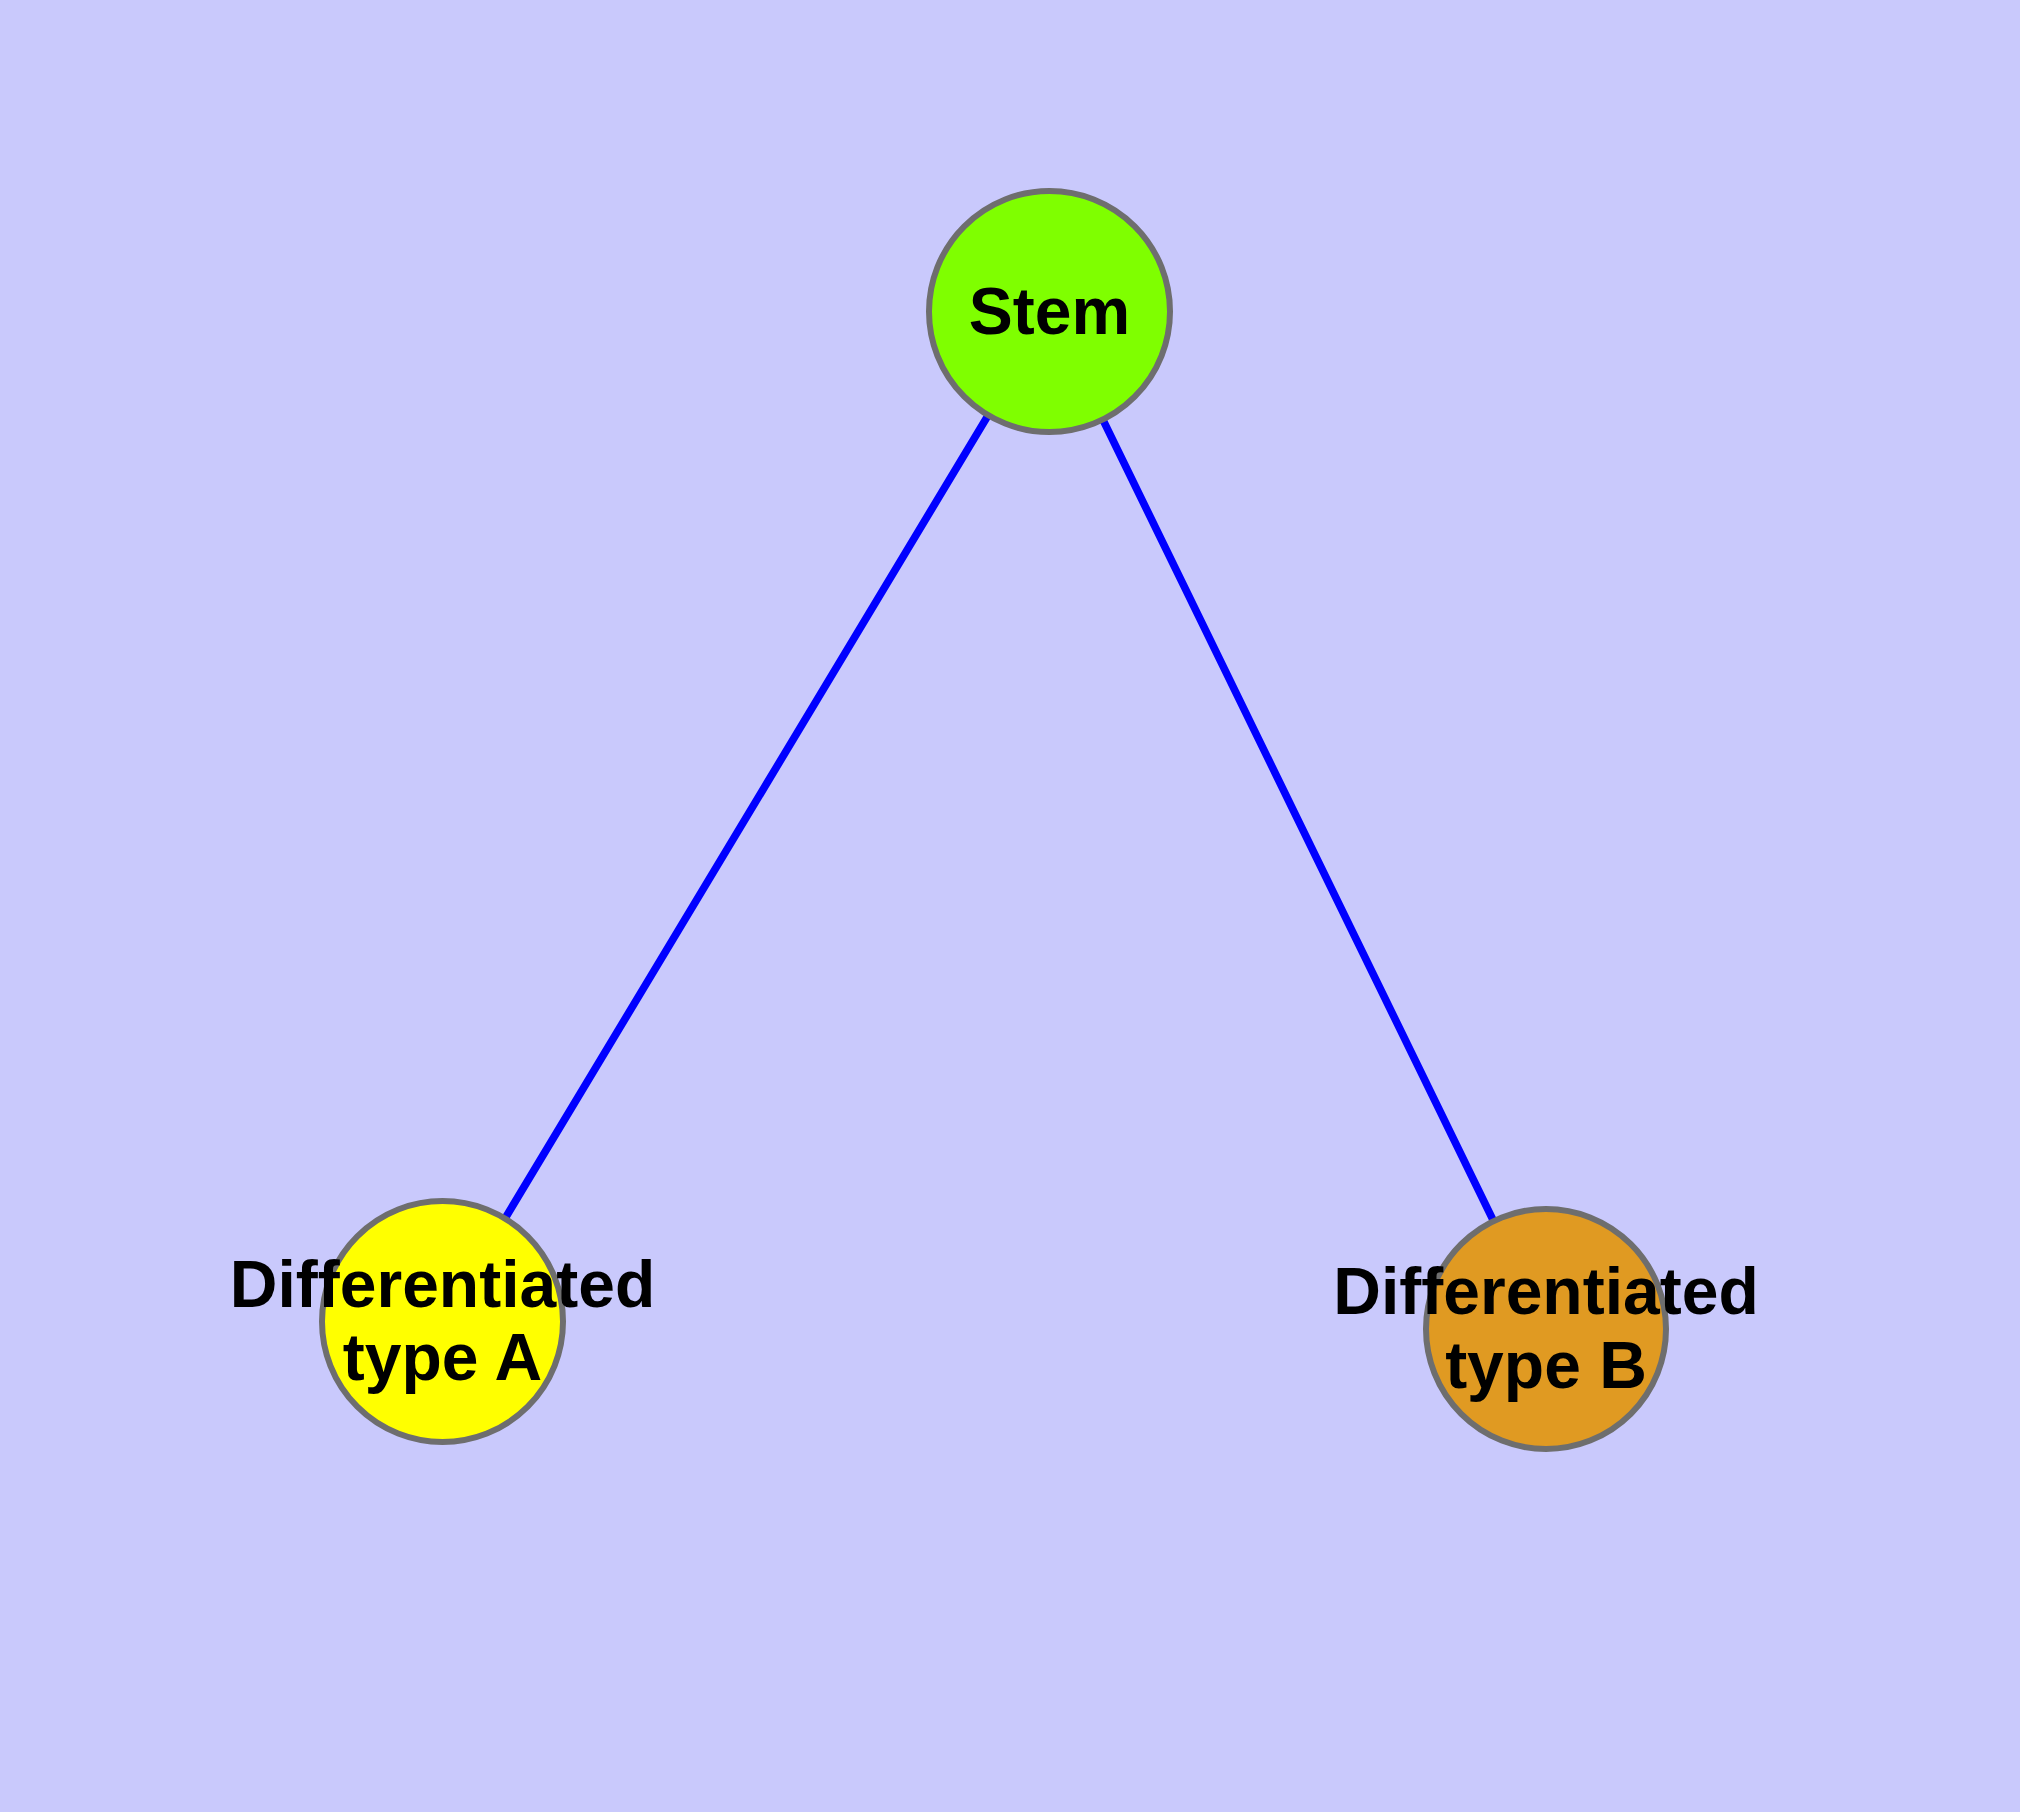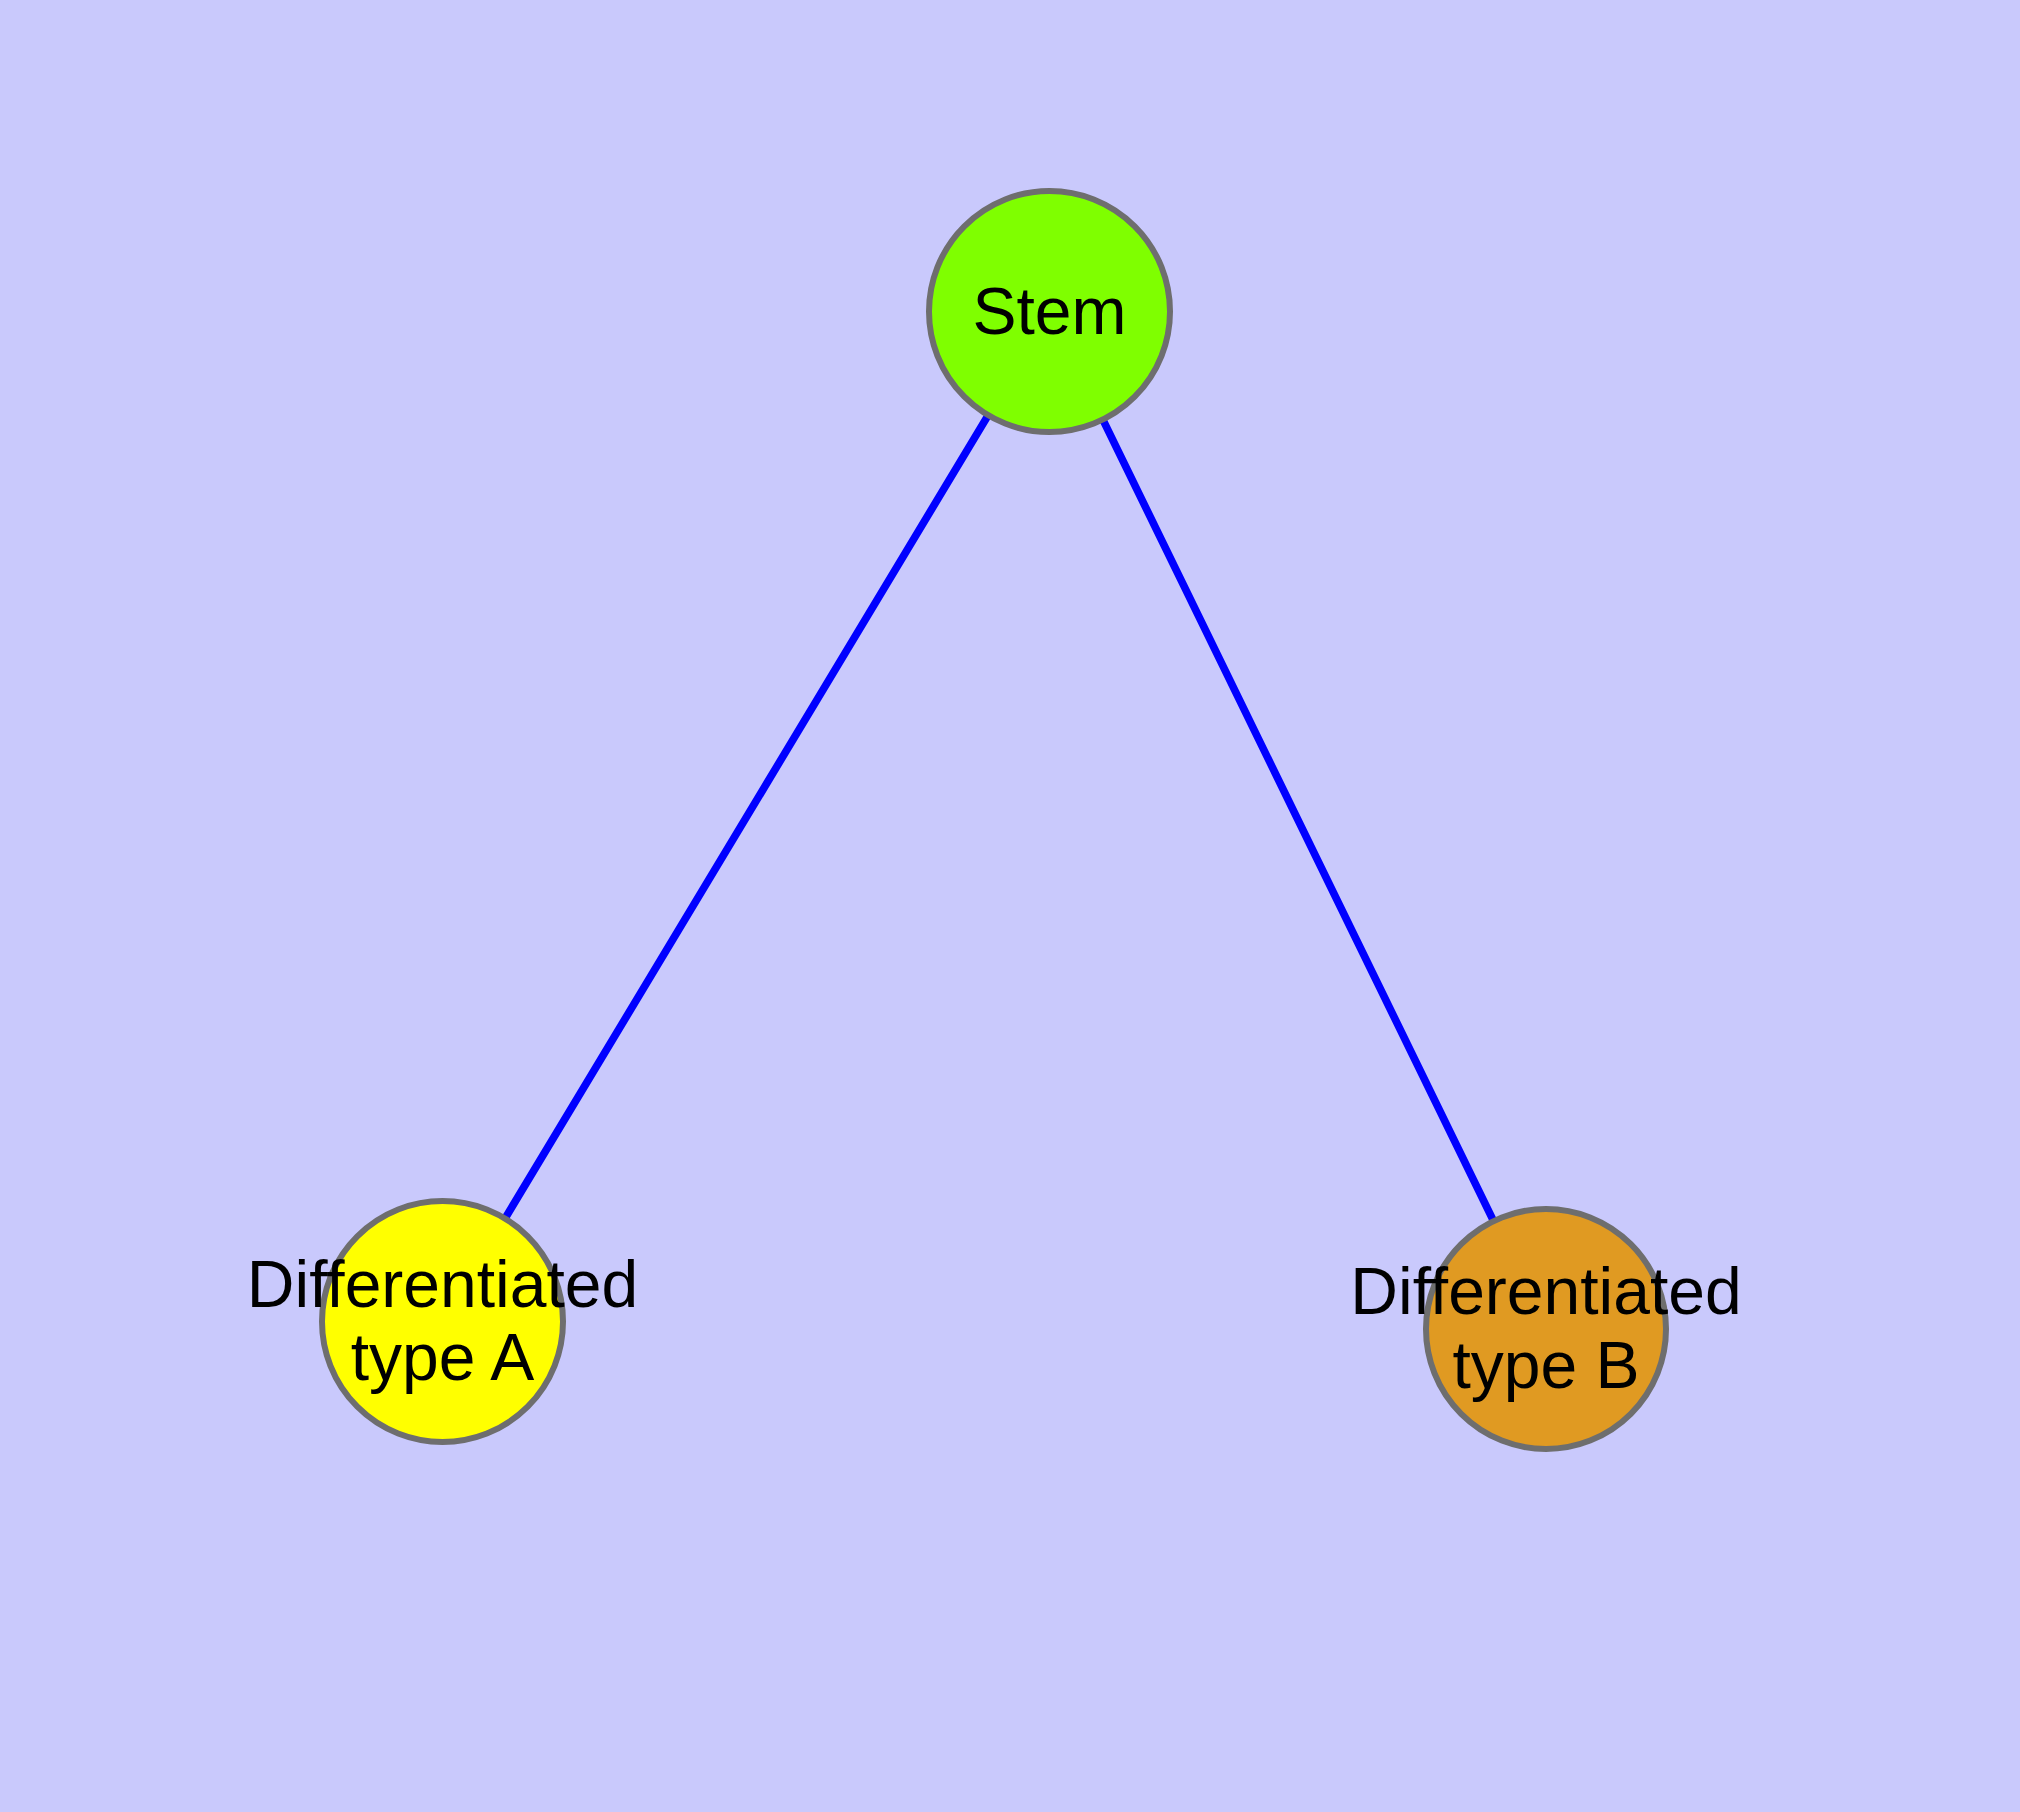--- a/index.html
+++ b/index.html
@@ -34,21 +34,21 @@
     justify-content: center;
   }
   .node-label {
     position: absolute;
     left: 50%;
     top: 50%;
     transform: translate(-50%, -50%);
     white-space: pre;
     text-align: center;
     color: #000000;
-    font-weight: normal;
+    font-weight: bold;
     font-family: "Liberation Sans", sans-serif;
     line-height: 1.12;
     pointer-events: none;
   }
 </style>
 </head>
 <body>
 
 <div id="graph-canvas" style="width: 2021px; height: 1812px; background: rgb(201, 201, 252);">
 

